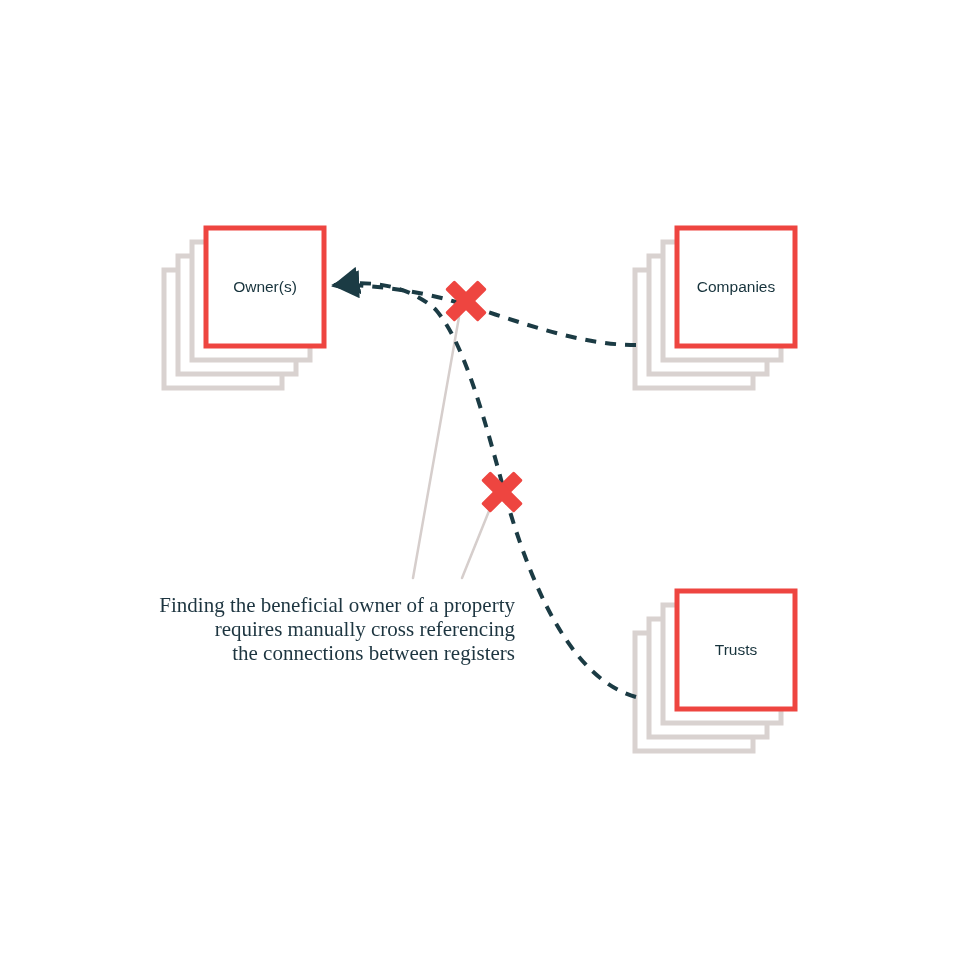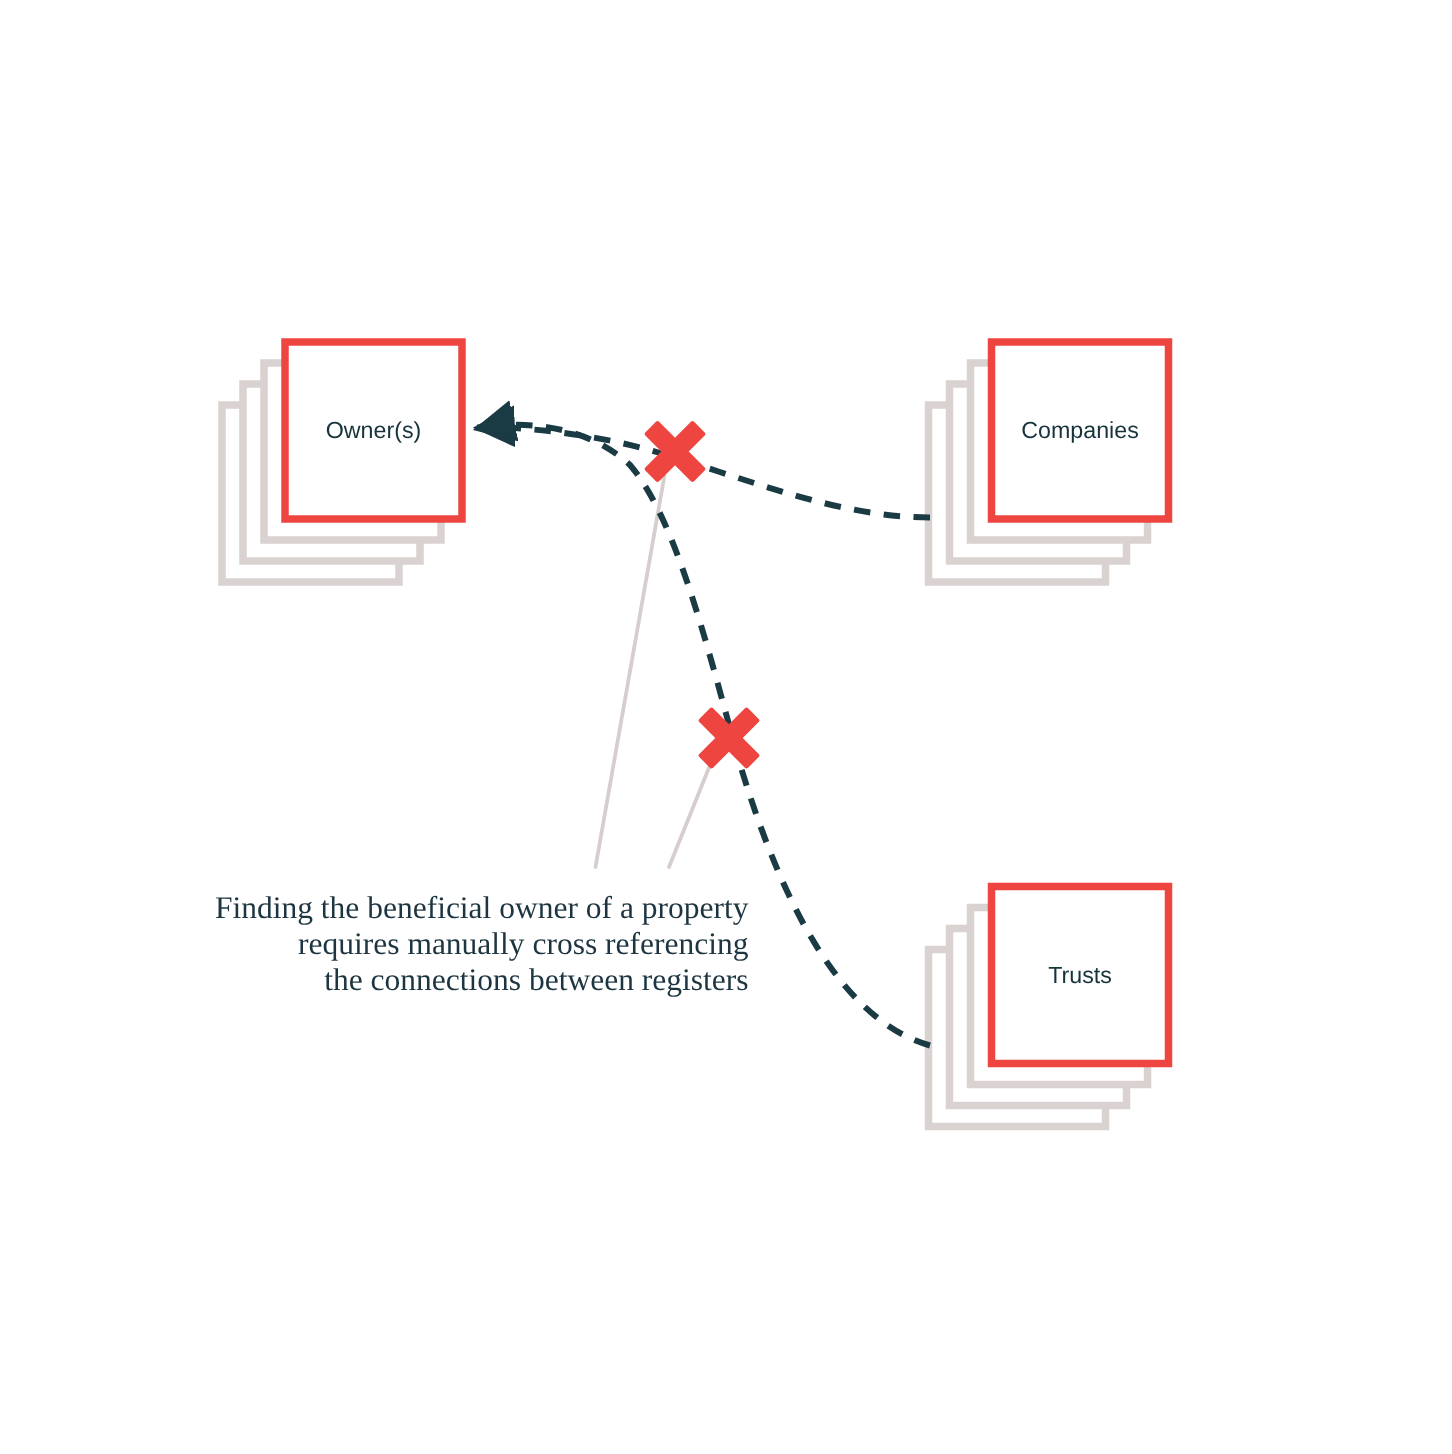--- a/index.html
+++ b/index.html
@@ -9,21 +9,21 @@
   }
   body {
     width: 968px;
     height: 969px;
     font-family: "Liberation Sans", sans-serif;
     position: relative;
     overflow: hidden;
   }
   #diagram-root {
     position: absolute;
-    left: 0;
+    left: 16px;
     top: 0;
     width: 952px;
     height: 969px;
   }
   svg.canvas {
     position: absolute;
     left: 0;
     top: 0;
     width: 968px;
     height: 969px;

